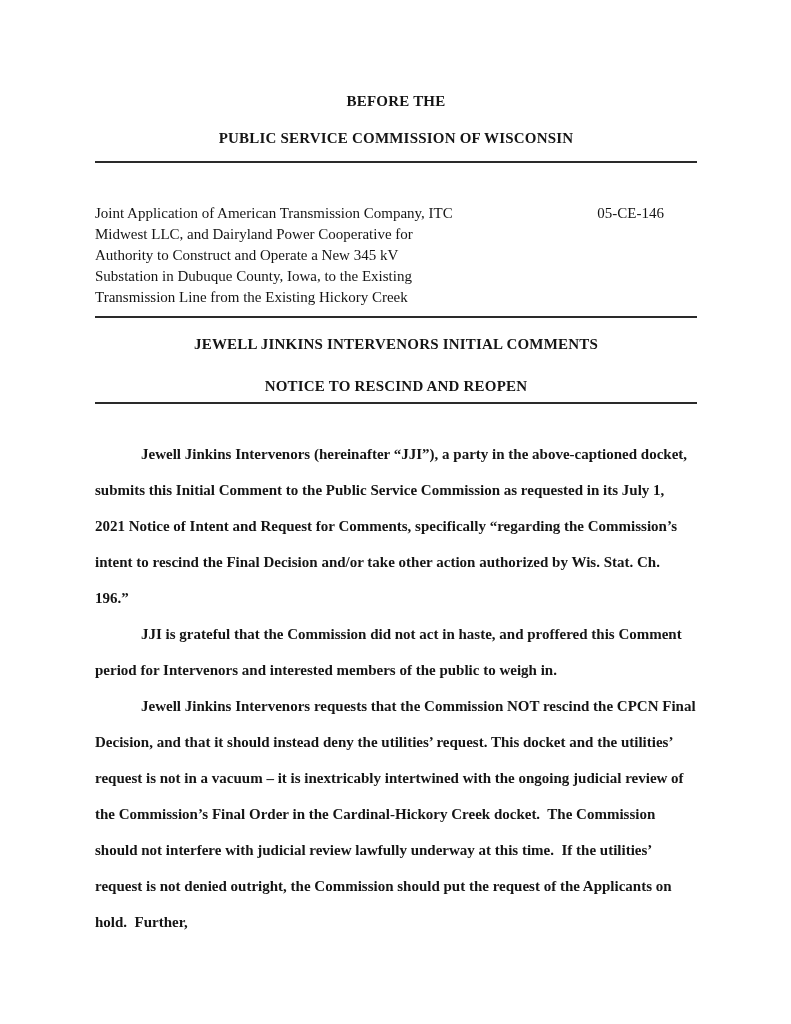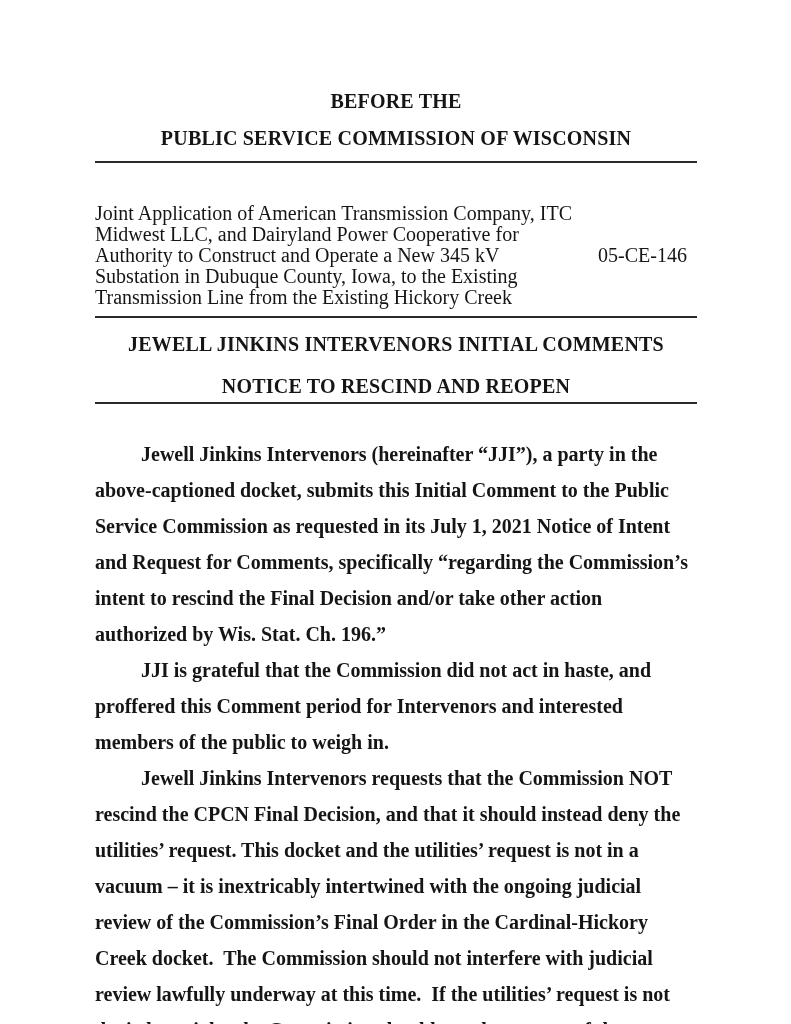--- a/index.html
+++ b/index.html
@@ -9,21 +9,21 @@
     background: #ffffff;
   }
   .page {
     position: relative;
     width: 791px;
     height: 1024px;
     margin: 0;
     background: #ffffff;
     color: #151515;
     font-family: "Liberation Serif", "DejaVu Serif", serif;
-    font-size: 20px;
+    font-size: 15px;
     box-sizing: border-box;
     padding: 0 94px 0 95px;
     overflow: hidden;
   }
   .center { text-align: center; }
   .bold { font-weight: bold; }
 
   .h-line1 {
     margin: 93px 0 0 0;
     line-height: 16px;
@@ -41,31 +41,31 @@
     margin: 0;
   }
   .rule1 { margin-top: 15px; }
   .rule2 { margin-top: 8px; }
   .rule3 { margin-top: 8px; }
 
   .caption-row {
     margin-top: 40px;
     display: flex;
     justify-content: space-between;
-    align-items: center;
+    align-items: flex-start;
   }
   .caption-text {
     max-width: 480px;
   }
   .caption-line {
     line-height: 21px;
     white-space: nowrap;
   }
   .docket {
-    margin-right: 10px;
+    margin-right: 33px;
     line-height: 21px;
   }
 
   .title1 {
     margin: 18px 0 0 0;
     line-height: 16px;
     letter-spacing: 0.2px;
   }
   .title2 {
     margin: 26px 0 4px 0;

